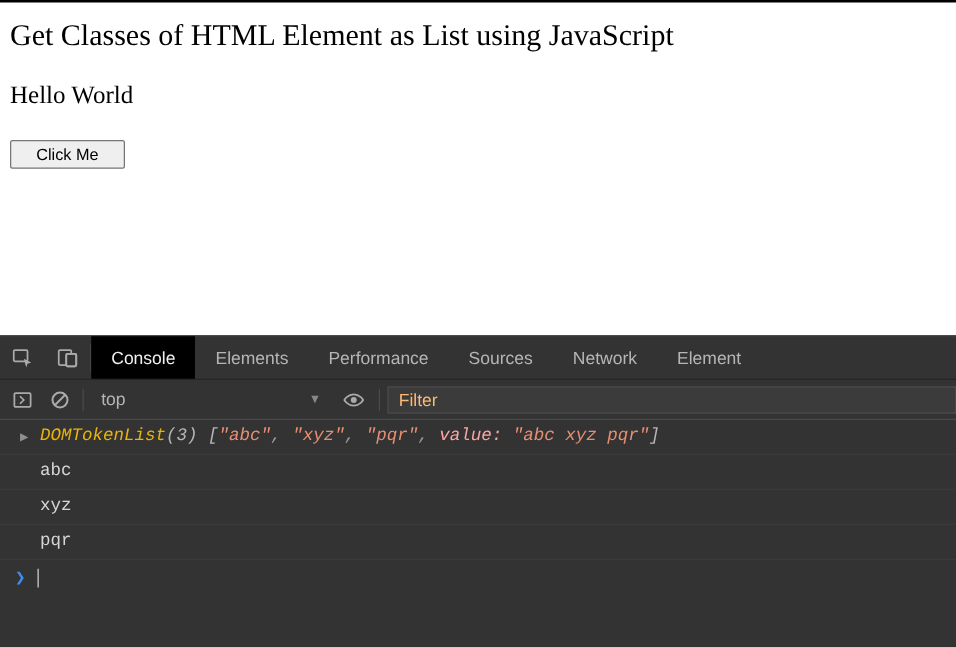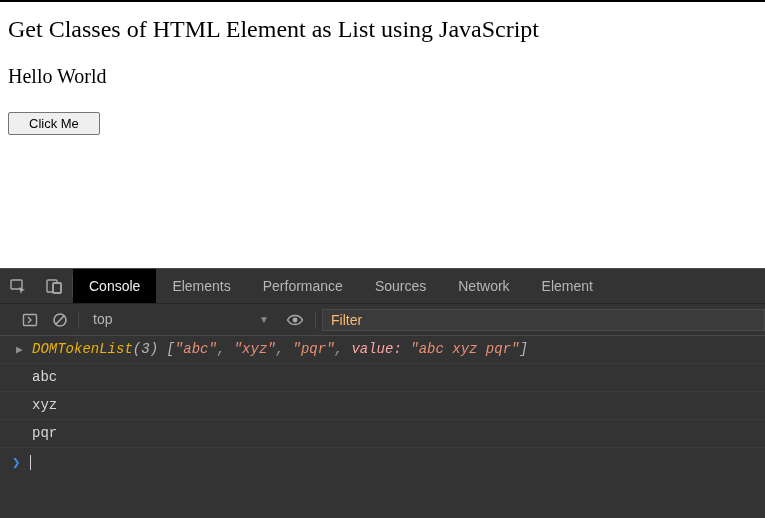--- a/index.html
+++ b/index.html
@@ -72,21 +72,21 @@
     .dt-tab.active {
       background: #000;
       color: #f0f0f0;
     }
 
     .dt-toolbar {
       display: flex;
       align-items: center;
       height: 32px;
       border-bottom: 1px solid #4a4a4a;
-      padding-left: 18px;
+      padding-left: 6px;
       gap: 6px;
     }
     .dt-toolbar .iconbtn {
       width: 24px;
       height: 24px;
       display: flex;
       align-items: center;
       justify-content: center;
       color: #aaa;
       cursor: pointer;

